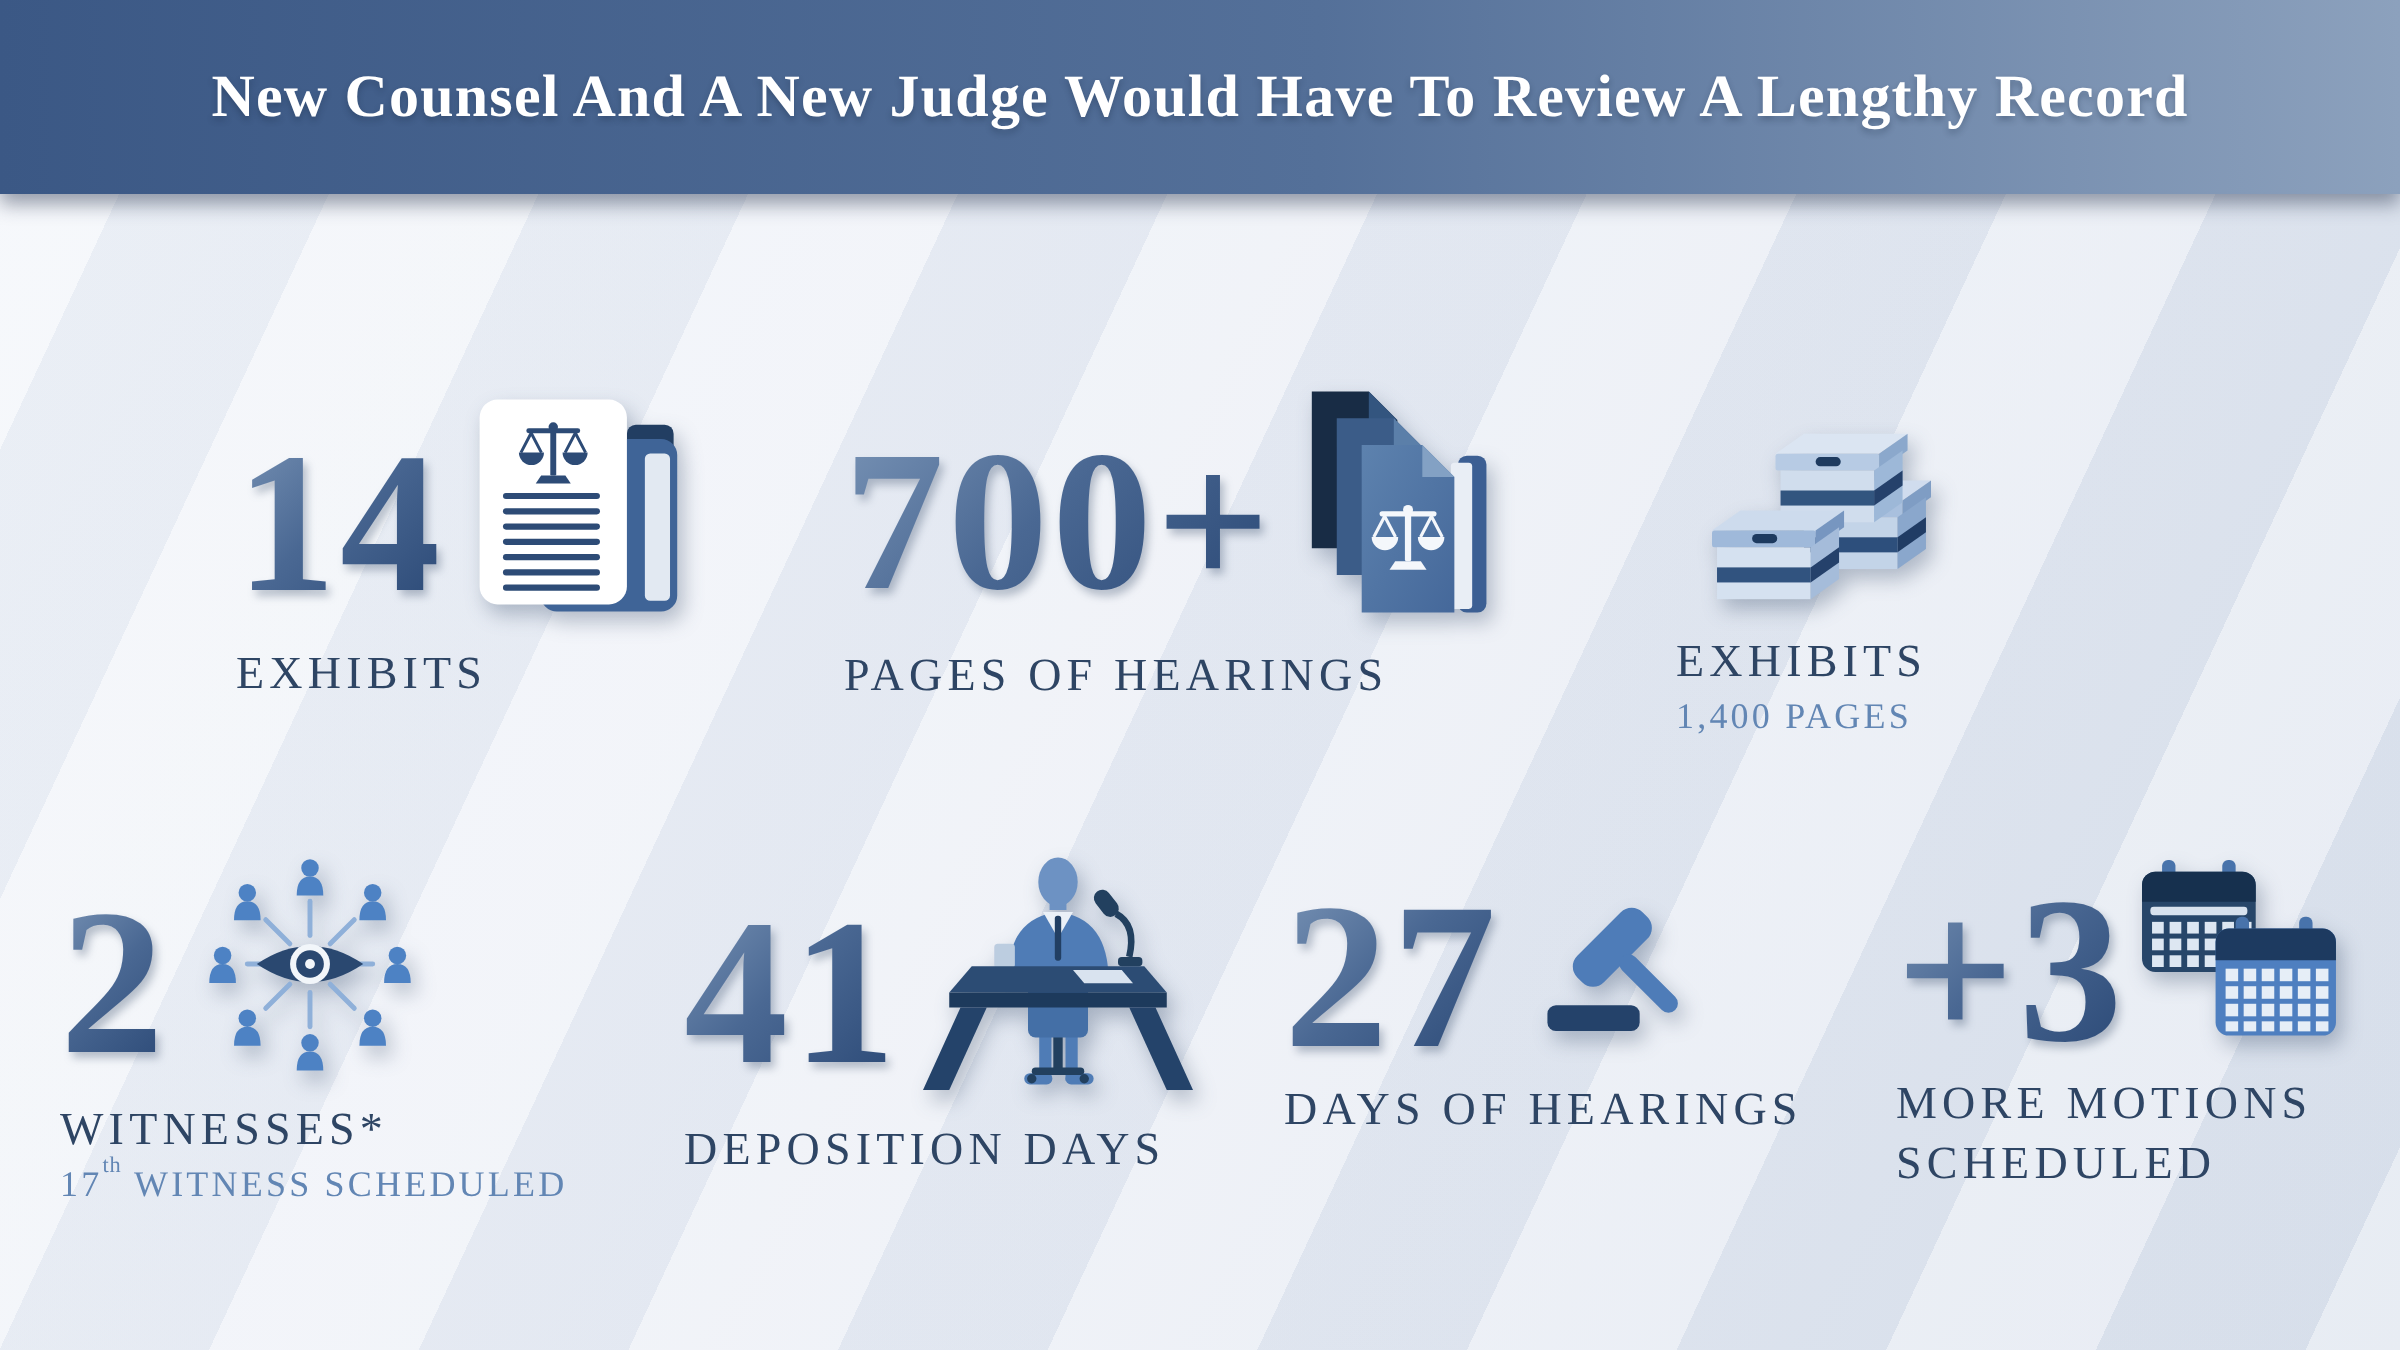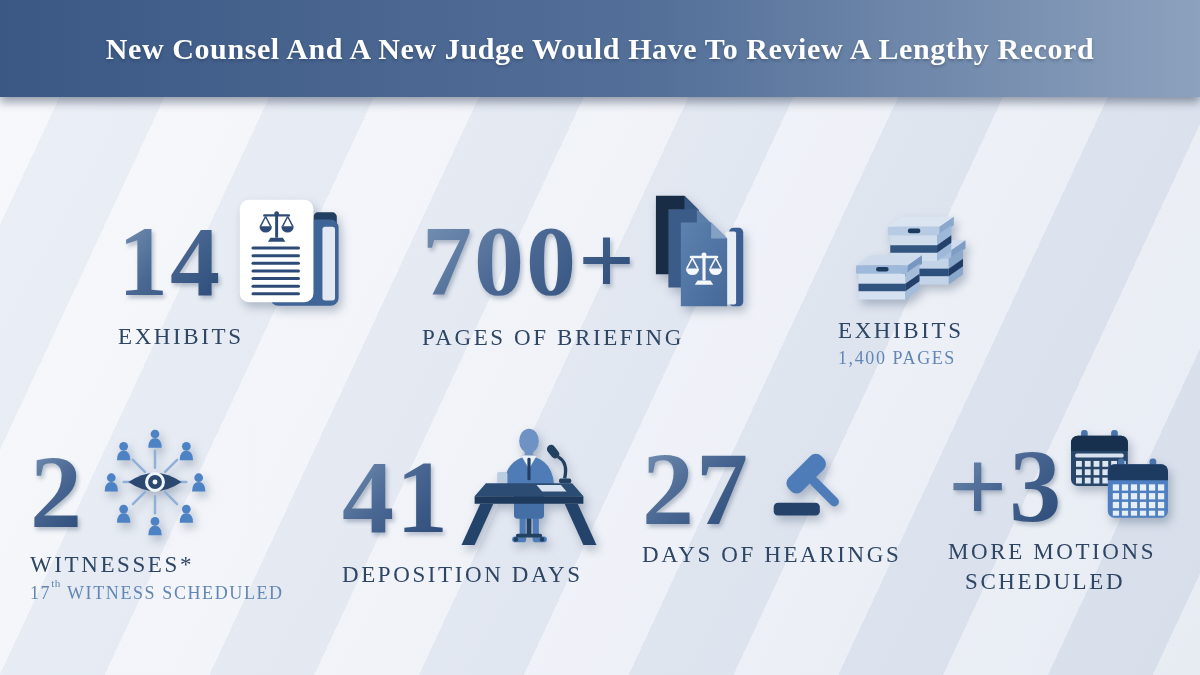--- a/index.html
+++ b/index.html
@@ -26,21 +26,21 @@
   .stat{position:absolute;}
   .stat-top{display:flex;align-items:center;flex-wrap:nowrap;}
   .num{
     font-size:100px;font-weight:700;line-height:.78;letter-spacing:2px;white-space:nowrap;
     background:linear-gradient(135deg,#7590b3 0%,#4a6893 45%,#2c4a77 100%);
     -webkit-background-clip:text;background-clip:text;color:transparent;-webkit-text-fill-color:transparent;
     filter:drop-shadow(2px 3px 2px rgba(60,80,110,.35));
   }
   .row2 .num{font-size:104px;}
   .label{margin-top:13px;font-size:23px;letter-spacing:2.6px;color:#2e4564;white-space:nowrap;}
-  .label.tight{margin-top:4px;margin-left:17px;}
+  .label.tight{margin-top:4px;}
   .sub{margin-top:4px;font-size:18px;letter-spacing:1.6px;color:#6286b4;white-space:nowrap;}
   .sub sup{font-size:62%;position:relative;top:-.45em;letter-spacing:.5px;}
   .icon{flex:none;filter:drop-shadow(3px 5px 5px rgba(45,65,95,.32));}
   #s1{left:118px;top:212px}
   #s2{left:422px;top:210px}
   #s3{left:838px;top:212px}
   #s4{left:30px;top:445px}
   #s5{left:342px;top:445px}
   #s6{left:642px;top:448px}
   #s7{left:948px;top:445px}
@@ -108,21 +108,21 @@
         <path d="M42 2 l16 16 h-16 z" fill="#33557f"></path>
         <path d="M24 17 h32 l16 16 v72 h-48 z" fill="#3b5c88"></path>
         <path d="M56 17 l16 16 h-16 z" fill="#5b7fa9"></path>
         <rect x="92" y="38" width="16" height="88" rx="5" fill="#3c5f93"></rect>
         <rect x="88" y="42" width="12" height="82" rx="2" fill="#e9eef5"></rect>
         <path d="M38 32 h34 l18 18 v76 h-52 z" fill="url(#gBrief)"></path>
         <path d="M72 32 l18 18 h-18 z" fill="#83a1c4"></path>
         <use href="#scales" transform="translate(64,82) scale(0.8)" style="color:#f4f7fb"></use>
       </svg>
     </div>
-    <div class="label">PAGES OF BRIEFING</div>
+    <div class="label">PAGES OF HEARINGS</div>
   </div>
 
   <div class="stat" id="s3">
     <div class="stat-top">
       <svg class="icon" viewBox="0 0 134 106" width="112" style="margin:4px 0 0 18px">
 
         <g transform="translate(52,28)">
           <polygon points="0,13 17,1 79,1 62,13" fill="#d0dcee"></polygon>
           <rect x="0" y="13" width="62" height="10" rx="1.5" fill="#a9c0de"></rect>
           <polygon points="62,13 79,1 79,11 62,23" fill="#7f9dc4"></polygon>

